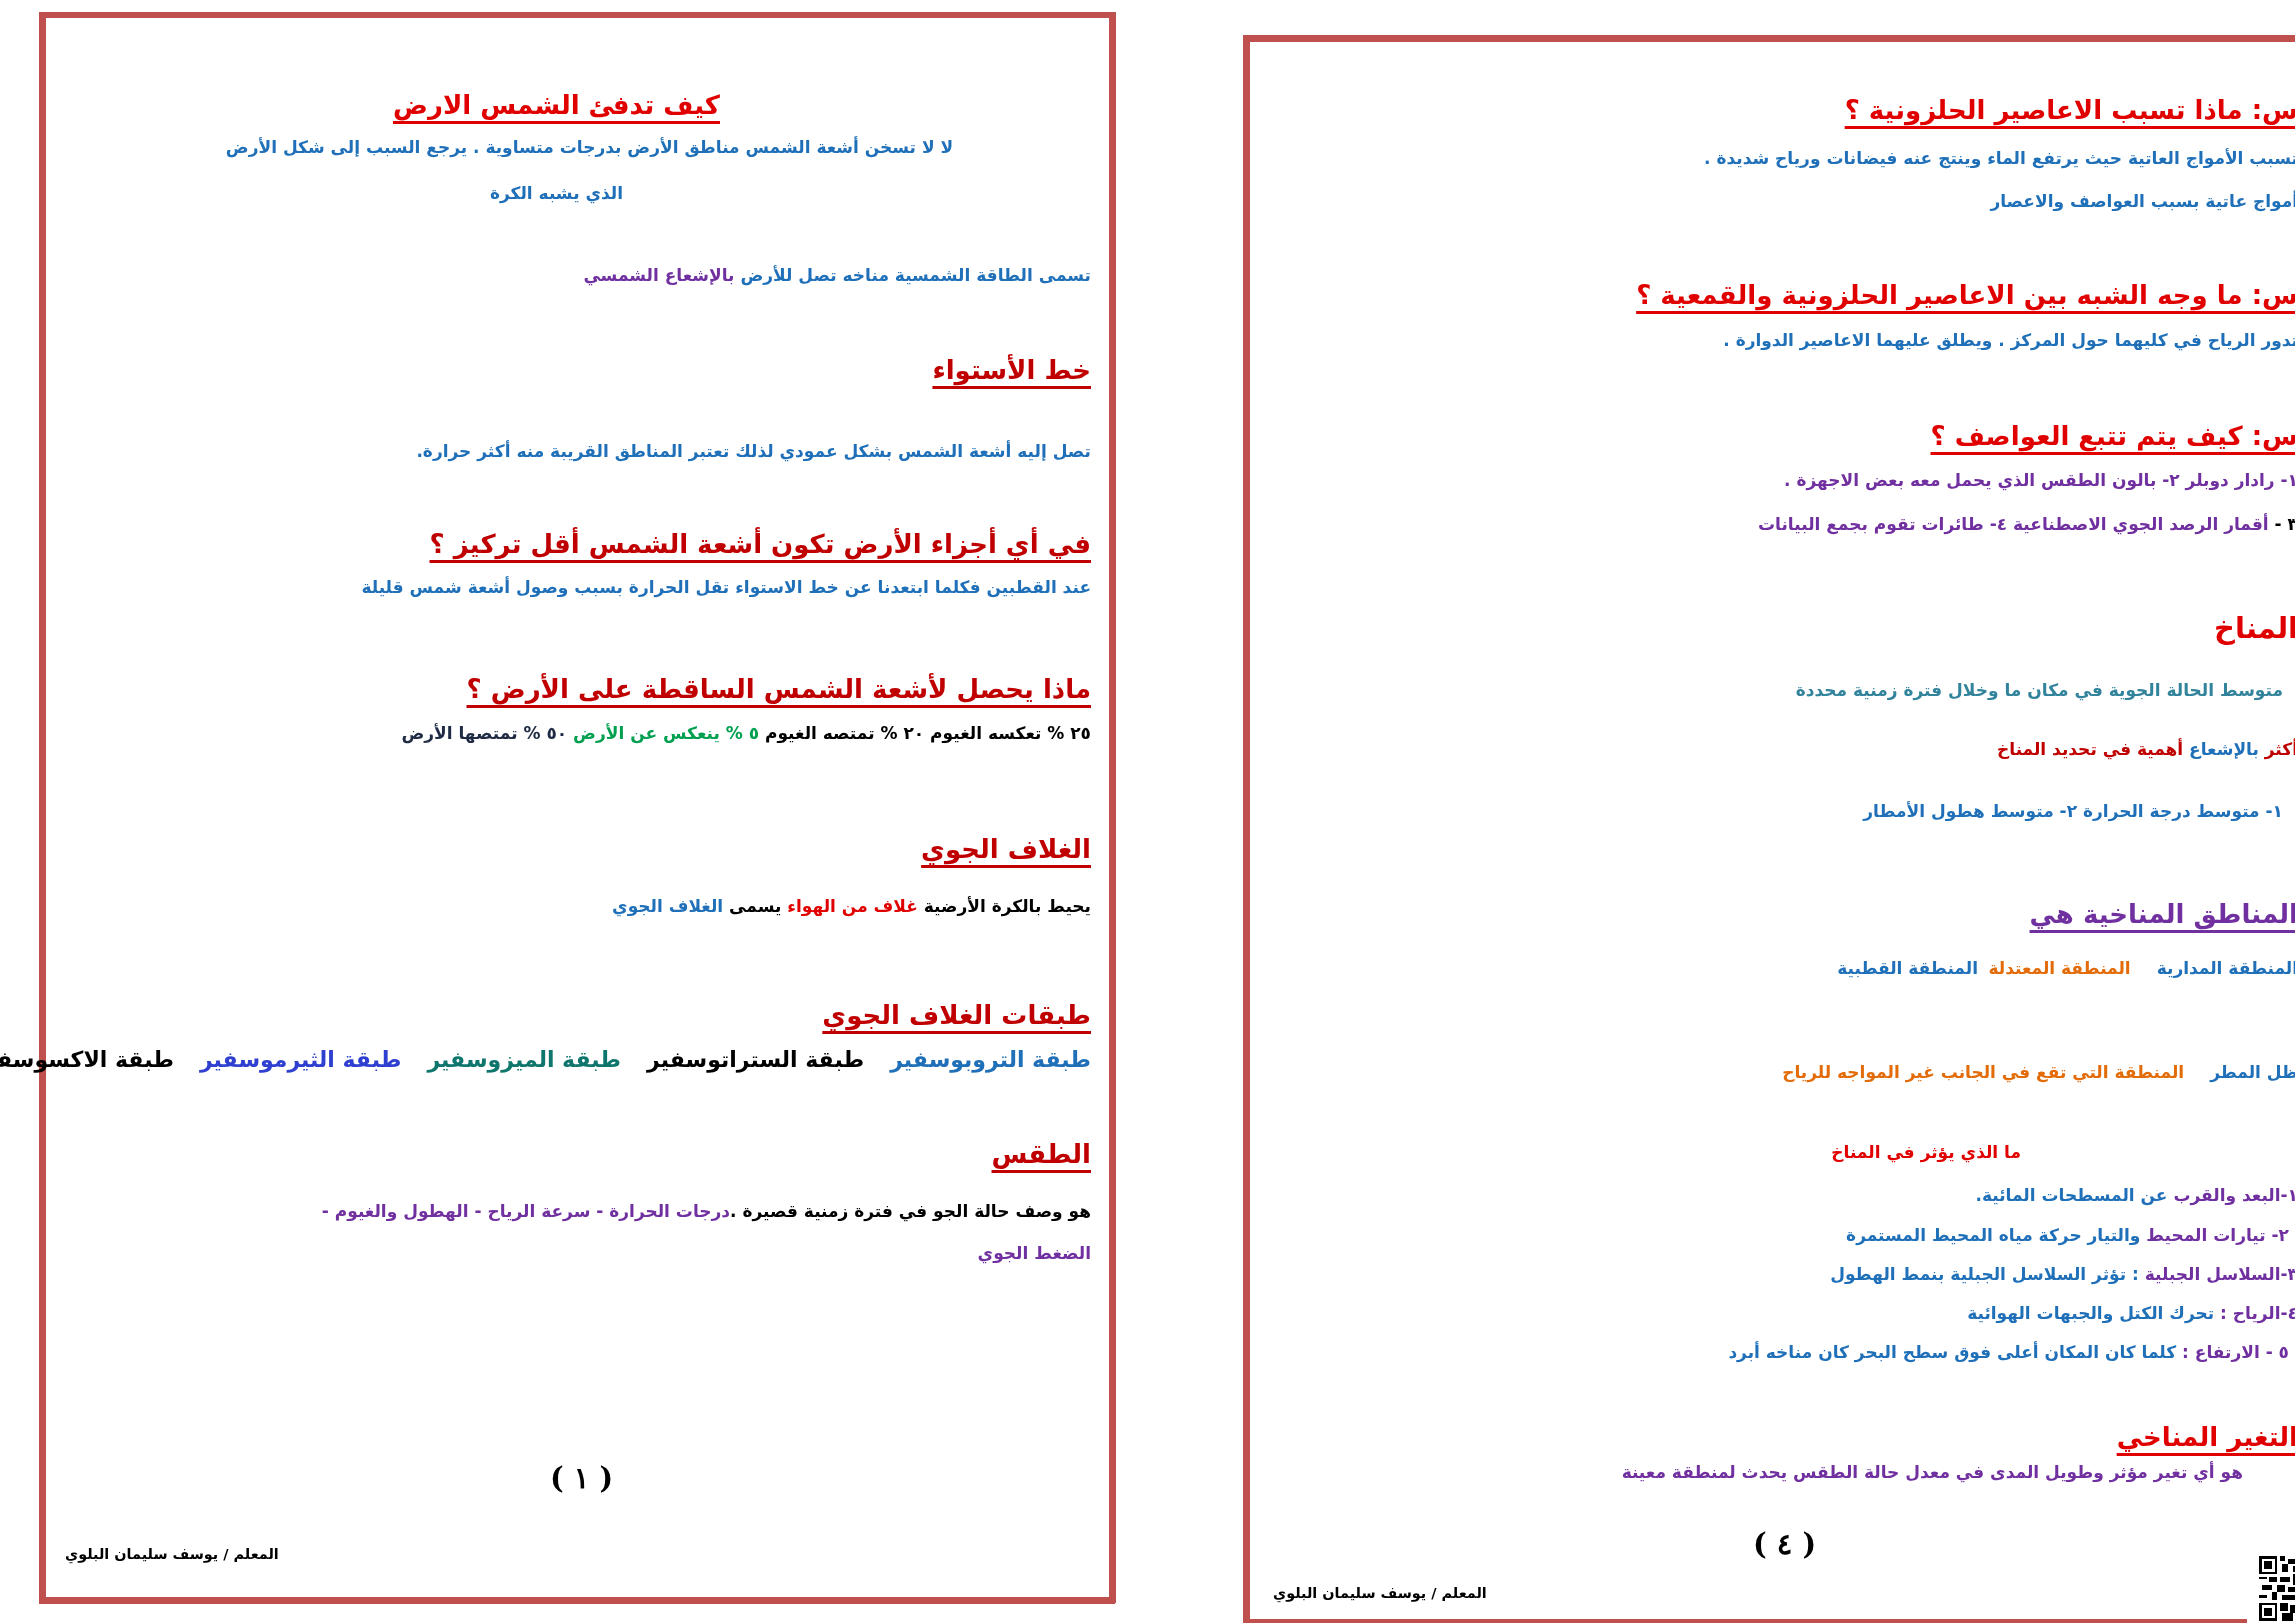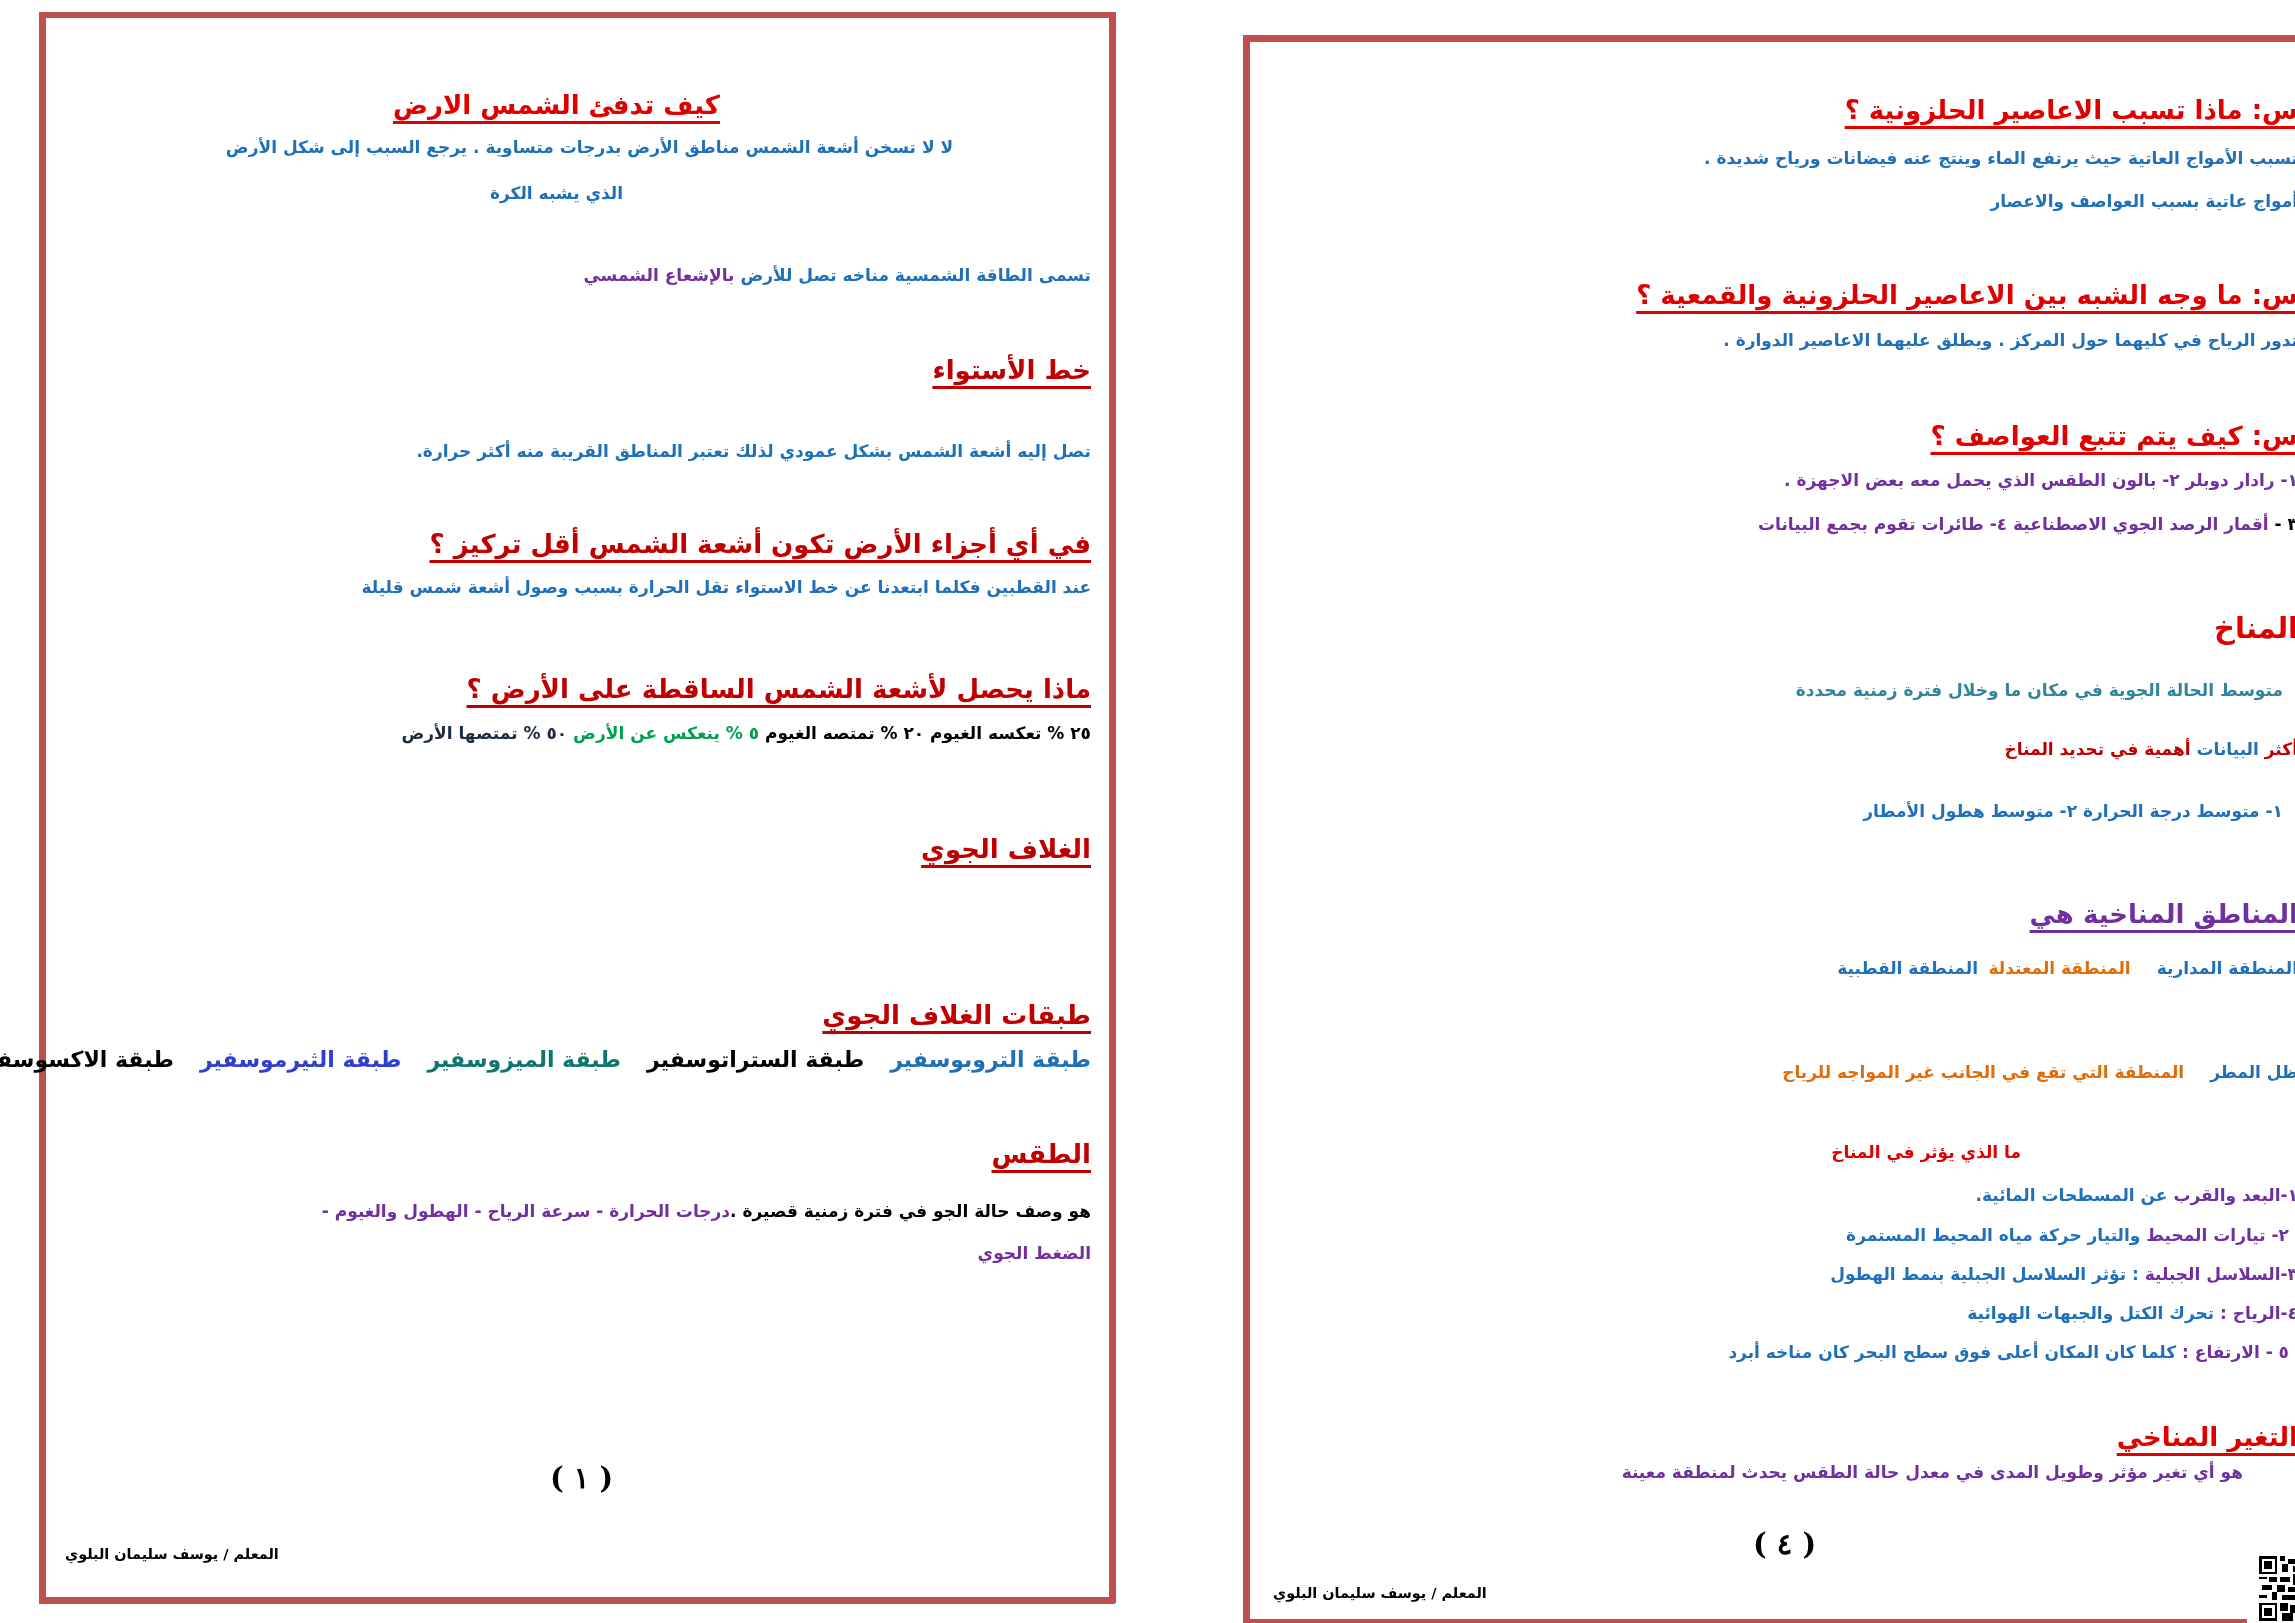--- a/index.html
+++ b/index.html
@@ -53,20 +53,23 @@
 
   <div class="line c-blue" style="right:57px;top:577px;">عند القطبين فكلما ابتعدنا عن خط الاستواء تقل الحرارة بسبب وصول أشعة شمس قليلة</div>
   <div class="line" style="right:57px;top:723px;">
     <span class="c-black">٢٥ % تعكسه الغيوم </span>
     <span class="c-black">٢٠  % تمتصه الغيوم  </span>
     <span class="c-green">٥  % ينعكس عن الأرض  </span>
     <span class="c-navy">٥٠  % تمتصها الأرض</span>
   </div>
 
   <div class="line h c-dred ul" style="right:57px;top:834px;">الغلاف الجوي</div>
+  <div class="line" style="right:57px;top:896px;">
+    <span class="c-black">يحيط بالكرة الأرضية </span><span class="c-red">غلاف من الهواء</span><span class="c-black"> يسمى </span><span class="c-blue">الغلاف الجوي</span>
+  </div>
 
   <div class="line h c-dred ul" style="right:57px;top:1000px;">طبقات الغلاف الجوي</div>
   <div class="line" style="right:57px;top:1047px;font-size:22px;">
     <span class="c-blue">طبقة التروبوسفير</span><span class="gap"></span><span class="c-black">طبقة الستراتوسفير</span><span class="gap"></span><span class="c-green2">طبقة الميزوسفير</span><span class="gap"></span><span class="c-royal">طبقة الثيرموسفير</span><span class="gap"></span><span class="c-black">طبقة الاكسوسفير</span>
   </div>
 
   <div class="line h c-dred ul" style="right:57px;top:1139px;">الطقس</div>
   <div class="line" style="right:57px;top:1201px;">
     <span class="c-black">هو وصف حالة الجو في فترة زمنية قصيرة .</span><span class="c-purple">درجات الحرارة - سرعة الرياح - الهطول والغيوم -</span>
   </div>
@@ -91,21 +94,21 @@
 
   <div class="line h c-red ul" style="right:50px;top:399px;">س: كيف يتم تتبع العواصف ؟</div>
   <div class="line c-purple" style="right:50px;top:448px;">١- رادار دوبلر     ٢- بالون الطقس الذي يحمل معه بعض الاجهزة   .</div>
   <div class="line" style="right:50px;top:492px;">
     <span class="c-black">٣ - </span><span class="c-purple">أقمار الرصد الجوي الاصطناعية   ٤- طائرات تقوم بجمع البيانات</span>
   </div>
 
   <div class="line h c-red" style="right:50px;top:589px;font-size:29px;">المناخ</div>
   <div class="line c-teal" style="right:65px;top:658px;">متوسط الحالة الجوية في مكان ما وخلال فترة زمنية محددة</div>
   <div class="line" style="right:50px;top:717px;">
-    <span class="c-dred">أكثر </span><span class="c-blue">البيانات </span><span class="c-dred"> أهمية في تحديد المناخ</span>
+    <span class="c-dred">أكثر </span><span class="c-blue">بالإشعاع </span><span class="c-dred"> أهمية في تحديد المناخ</span>
   </div>
   <div class="line c-blue" style="right:65px;top:779px;">١-  متوسط درجة الحرارة   ٢-  متوسط هطول الأمطار</div>
 
   <div class="line h c-purple ul" style="right:50px;top:877px;">المناطق المناخية هي</div>
   <div class="line" style="right:50px;top:936px;">
     <span class="c-blue">المنطقة المدارية</span><span class="gap"></span><span class="c-orange">المنطقة المعتدلة</span><span class="gap" style="width:10.5px;"></span><span class="c-blue">المنطقة القطبية</span>
   </div>
 
   <div class="line" style="right:50px;top:1040px;">
     <span class="c-blue">ظل المطر</span><span class="gap"></span><span class="c-orange">المنطقة التي تقع في الجانب غير المواجه للرياح</span>

